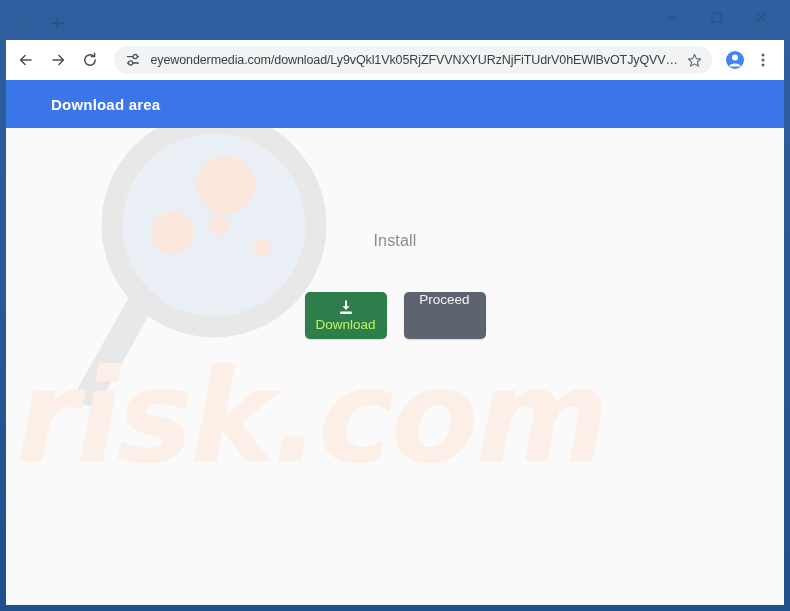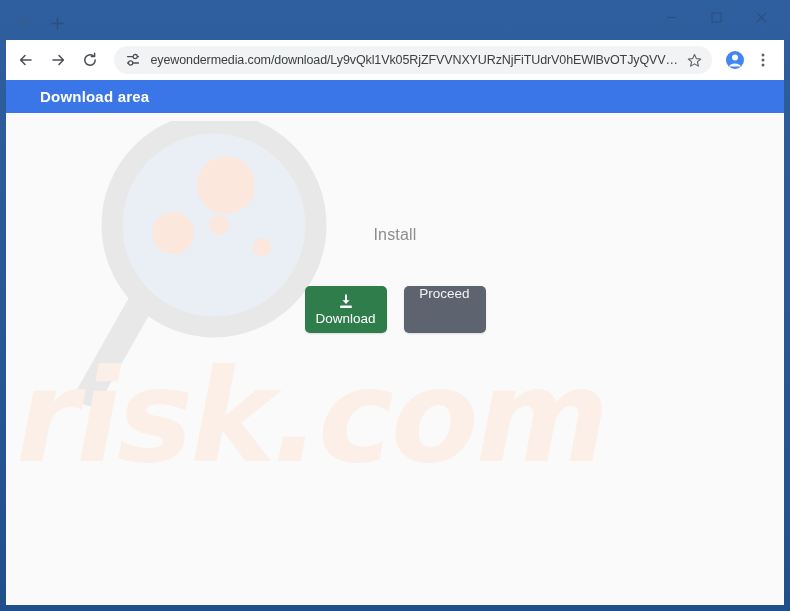--- a/index.html
+++ b/index.html
@@ -128,24 +128,24 @@
 
   
   #page-viewport {
     flex: 1 1 auto;
     background: #fafafa;
     position: relative;
     overflow: hidden;
   }
 
   #site-header {
-    height: 33px;
+    height: 48px;
     background: #3a76e8;
     display: flex; align-items: center;
-    padding-left: 34px;
+    padding-left: 45px;
     position: relative; z-index: 5;
   }
   #site-title {
     color: #fff; font-size: 15px; font-weight: bold;
     letter-spacing: .2px;
   }
 
   #page-body {
     position: absolute;
     left: 0; right: 0; top: 41px; bottom: 0;
@@ -180,21 +180,21 @@
     font-weight: bold; font-style: italic;
     color: #fbefe8;
     letter-spacing: -3px;
     font-family: "DejaVu Sans", sans-serif;
     user-select: none;
   }
 
   
   #install-block {
     position: absolute;
-    left: 0; right: 0; top: 105px;
+    left: 0; right: 0; top: 111px;
     display: flex; flex-direction: column;
     align-items: center;
     z-index: 4;
   }
   #install-label {
     font-size: 16px; color: #8c8c8c;
     margin-bottom: 42px;
     letter-spacing: .2px;
   }
   #action-buttons {
@@ -203,21 +203,21 @@
   #download-button {
     width: 82px; height: 47px;
     background: #2f7d4a;
     border-radius: 5px;
     display: flex; flex-direction: column;
     align-items: center; justify-content: center;
     gap: 1px;
     box-shadow: 0 1px 2px rgba(0,0,0,.13);
   }
   #download-icon { color: #fff; line-height: 0; margin-bottom: 1px; }
-  #download-label { color: #ffffff; font-size: 13.5px; line-height: 1; }
+  #download-label { color: #bef264; font-size: 13.5px; line-height: 1; }
 
   #proceed-button {
     width: 82px; height: 47px;
     background: #5d6470;
     border-radius: 5px;
     display: flex; justify-content: center;
     box-shadow: 0 1px 2px rgba(0,0,0,.13);
   }
   #proceed-label { color: #f2f3f4; font-size: 13.5px; }
 </style>

